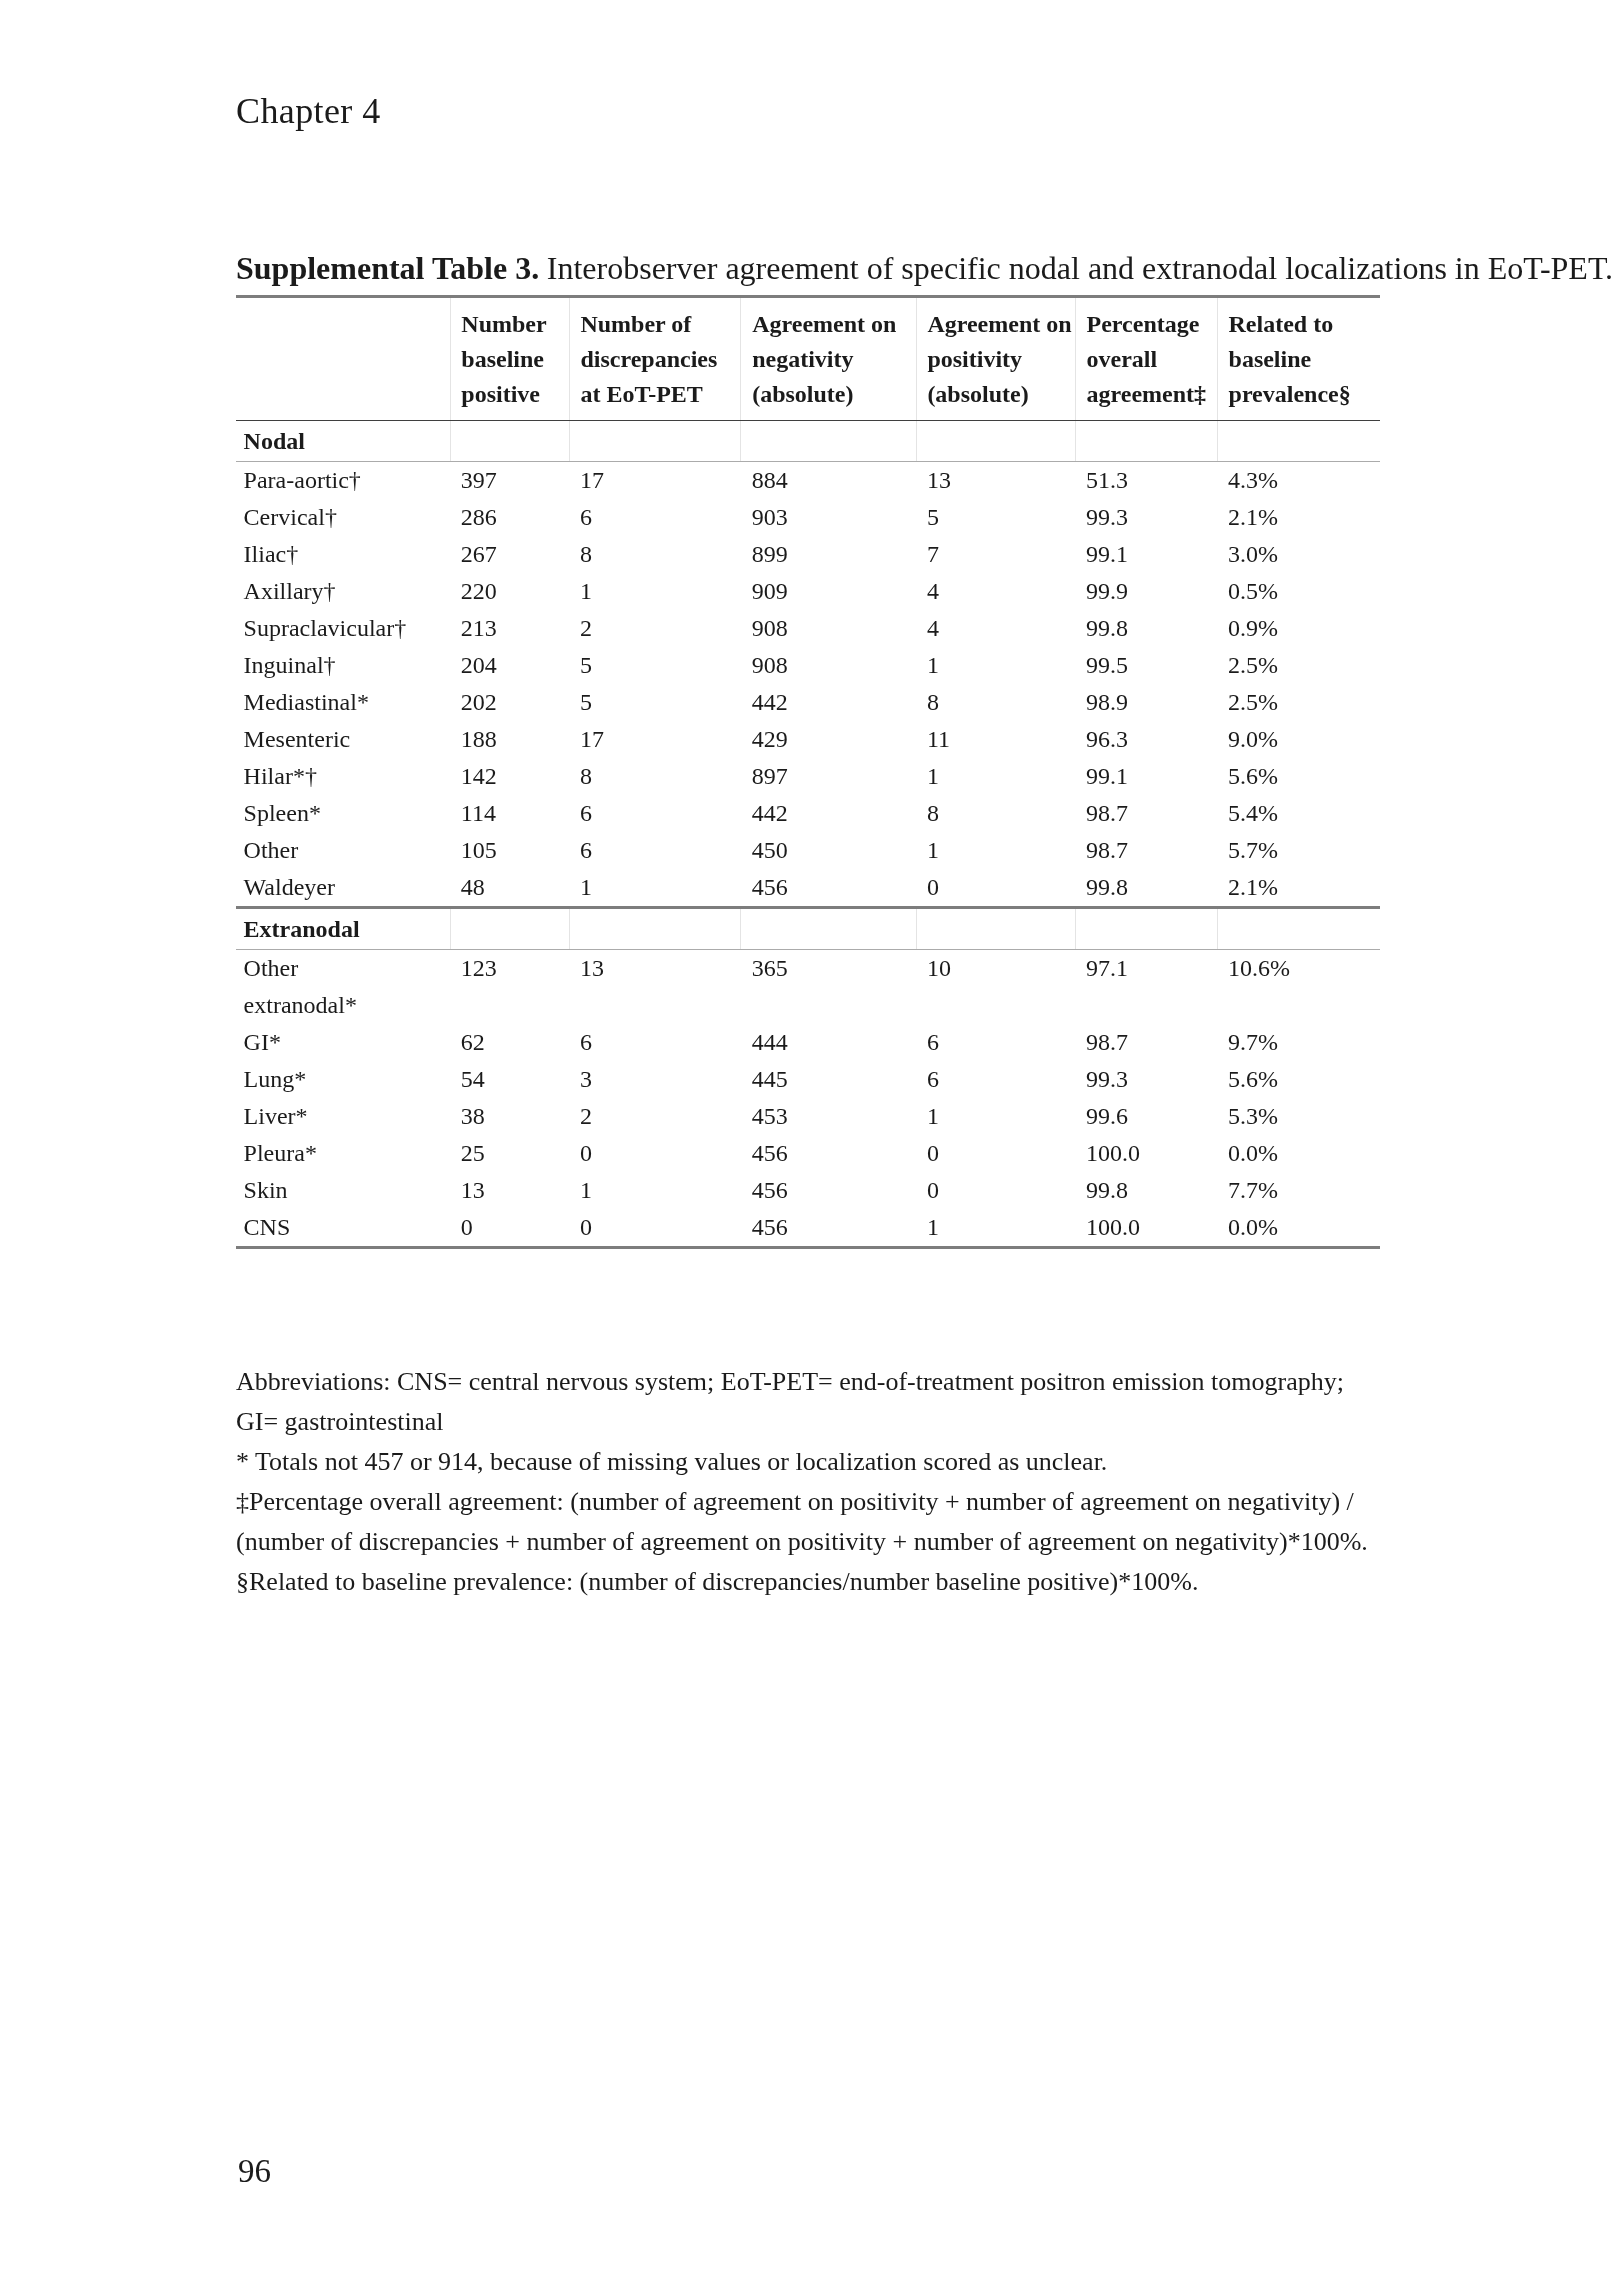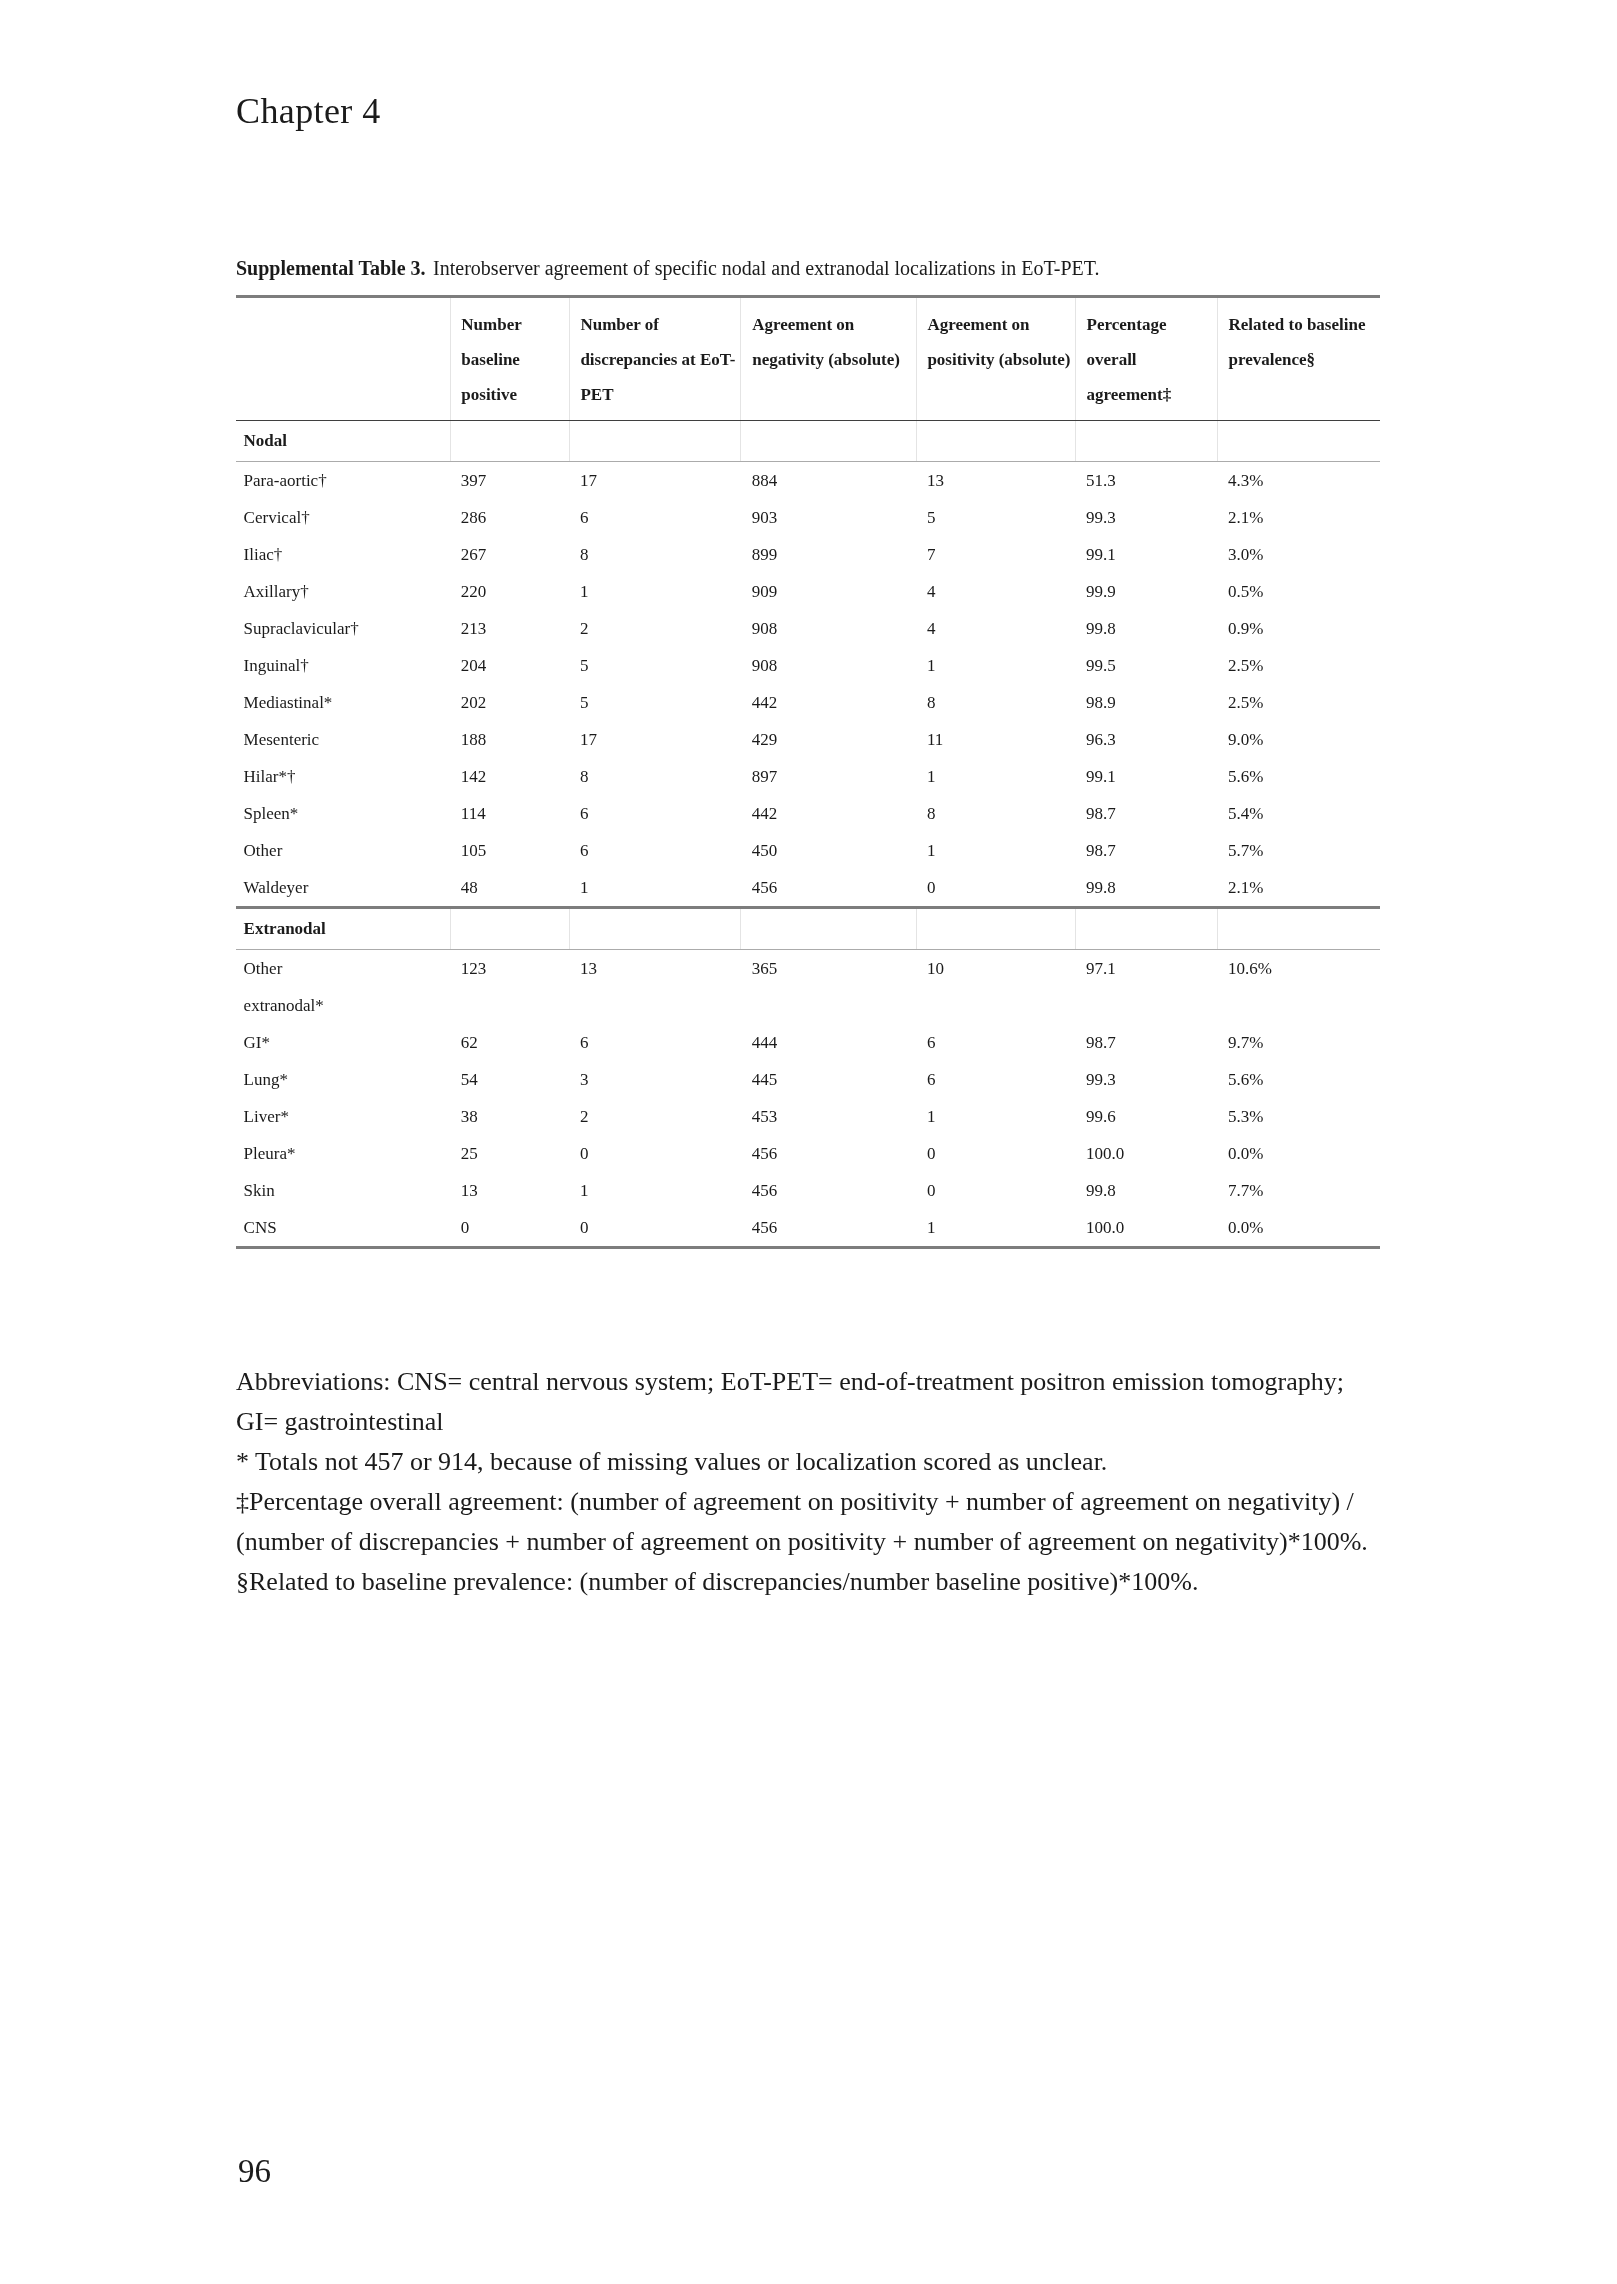--- a/index.html
+++ b/index.html
@@ -16,35 +16,35 @@
     left: 236px; top: 90px;
     font-size: 36px;
     letter-spacing: 0.4px;
   }
   .table-block {
     position: absolute;
     left: 236px; top: 251px;
     width: 1144px;
   }
   .table-title {
-    font-size: 20px;
+    font-size: 32px;
     line-height: 35px;
     margin-bottom: 9px;
     white-space: nowrap;
   }
   .table-title .title-label { font-weight: bold; }
   .table-title .title-text { margin-left: 7.6px; }
 
   table.supp-table {
     width: 1144px;
     table-layout: fixed;
     border-collapse: collapse;
     border-top: 3.8px solid #7d7d7d;
     border-bottom: 3.8px solid #7d7d7d;
-    font-size: 17px;
+    font-size: 24px;
   }
   col.c0 { width: 18.7%; }
   col.c1 { width: 10.4%; }
   col.c2 { width: 15.0%; }
   col.c3 { width: 15.3%; }
   col.c4 { width: 13.9%; }
   col.c5 { width: 12.4%; }
   col.c6 { width: 14.2%; }
 
   thead th {

